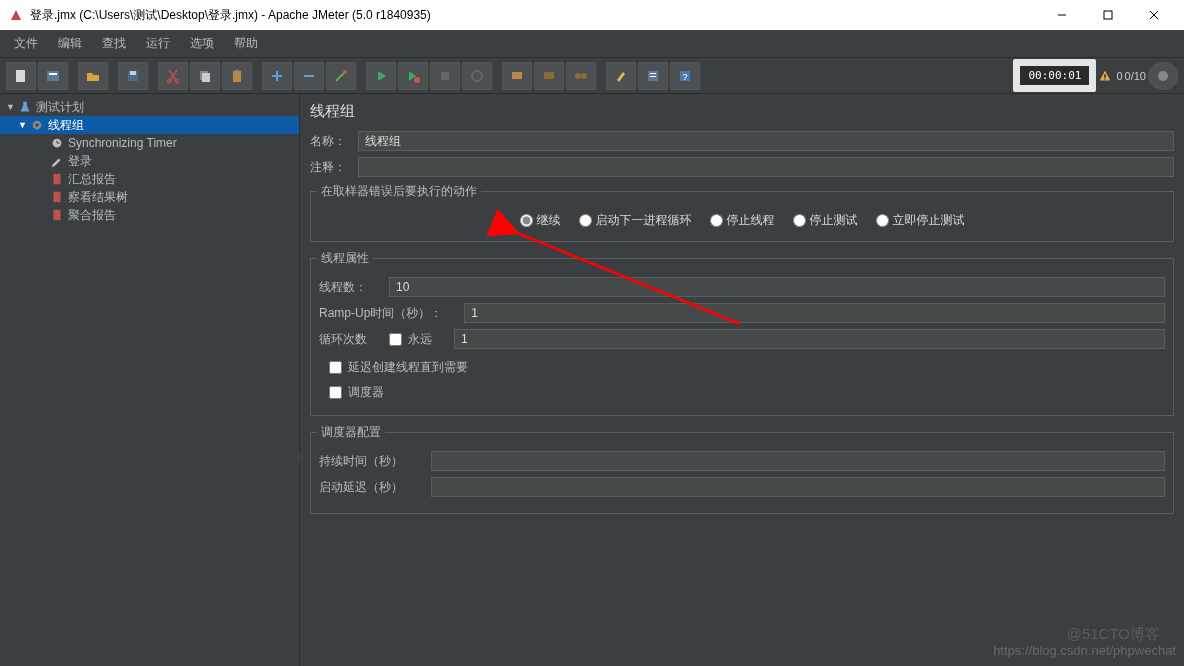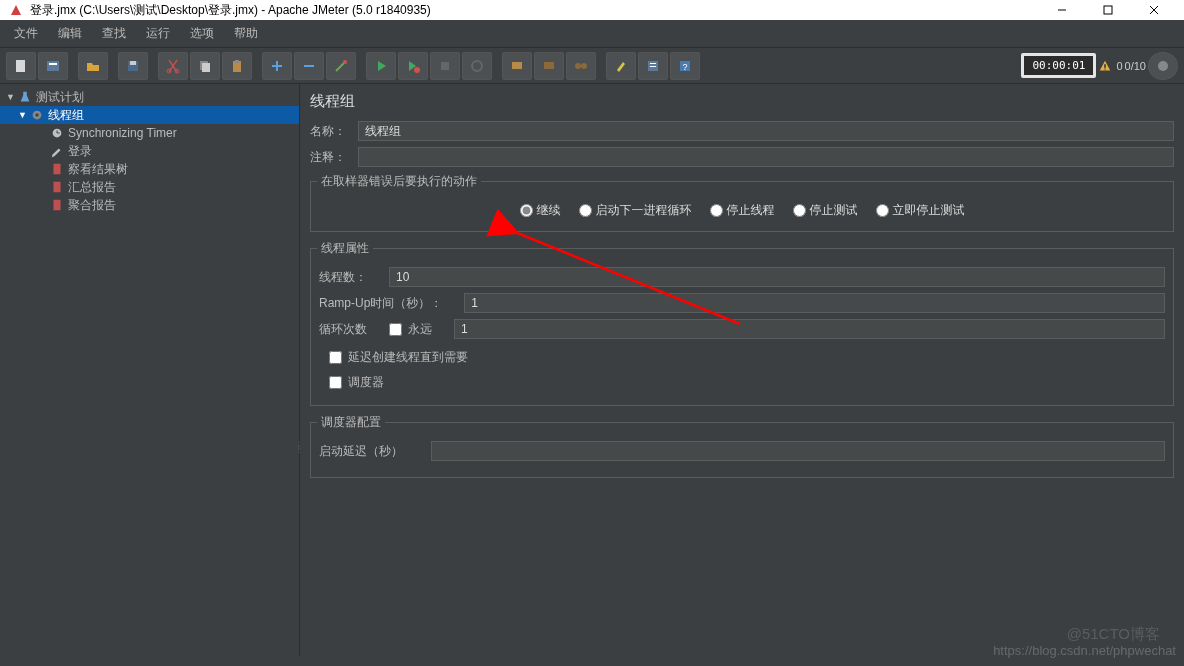--- a/index.html
+++ b/index.html
@@ -1,32 +1,32 @@
 <!DOCTYPE html>
 <html><head>
 <meta charset="utf-8">
 <style>
 * { box-sizing: border-box; margin: 0; padding: 0; font-family: "Microsoft YaHei", sans-serif; }
 body { width: 1184px; height: 666px; background: #3c3f41; color: #bbbbbb; font-size: 12px; overflow: hidden; position: relative; }
 
-.titlebar { height: 20px; background: #ffffff; display: flex; align-items: center; padding: 0 8px; color: #000; font-size: 12px; }
+.titlebar { height: 30px; background: #ffffff; display: flex; align-items: center; padding: 0 8px; color: #000; font-size: 12px; }
 .titlebar .icon { width: 16px; height: 16px; margin-right: 6px; }
 .titlebar .title { flex: 1; }
 .titlebar .winbtns { display: flex; gap: 2px; }
 .titlebar .winbtn { width: 44px; height: 28px; display: flex; align-items: center; justify-content: center; color: #000; }
 
 .menubar { height: 28px; background: #3c3f41; display: flex; align-items: center; padding: 0 4px; border-bottom: 1px solid #2b2d2e; }
 .menubar .mitem { padding: 4px 10px; color: #bbbbbb; }
 
 .toolbar { height: 36px; background: #3c3f41; display: flex; align-items: center; padding: 0 6px; gap: 2px; border-bottom: 1px solid #2b2d2e; }
 .tbtn { width: 30px; height: 28px; display: flex; align-items: center; justify-content: center; border: 1px solid #555; background: #4c5052; border-radius: 2px; }
 .tbtn svg { width: 16px; height: 16px; }
 .tspacer { width: 6px; }
 .tfill { flex: 1; }
-.timer { background: #2b2b2b; color: #fff; padding: 3px 8px; font-family: monospace; border: 3px solid #e5e5e5; border-radius: 2px; font-size: 11px; }
+.timer { background: #2b2b2b; color: #fff; padding: 3px 8px; font-family: monospace; border: 7px solid #e5e5e5; border-radius: 2px; font-size: 11px; }
 .warn { display: flex; align-items: center; gap: 4px; color: #ccc; font-size: 11px; }
 .warn svg { width: 14px; height: 14px; }
 
 .workspace { display: flex; height: calc(666px - 30px - 28px - 36px); }
 .tree { width: 300px; background: #3c3f41; border-right: 1px solid #2b2d2e; padding-top: 4px; position: relative; }
 .tree-row { display: flex; align-items: center; height: 18px; padding-left: 6px; gap: 4px; color: #bbbbbb; }
 .tree-row.sel { background: #0d5aa7; color: #fff; }
 .tree-row .tw { width: 8px; text-align: center; font-size: 9px; }
 .tree-row svg { width: 14px; height: 14px; flex-shrink: 0; }
 .indent-1 { padding-left: 18px; }
@@ -264,28 +264,28 @@
       <svg viewBox="0 0 16 16">
           <path d="M3 12l7-7 2 2-7 7-3 1z" fill="#c0c0c0"></path>
         </svg>
       <span>登录</span>
     </div>
     <div class="tree-row indent-2">
       <span class="tw"></span>
       <svg viewBox="0 0 16 16">
           <rect x="4" y="2" width="8" height="12" fill="#c05050"></rect>
         </svg>
+      <span>汇总报告</span>
+    </div>
+    <div class="tree-row indent-2">
+      <span class="tw"></span>
+      <svg viewBox="0 0 16 16">
+          <rect x="4" y="2" width="8" height="12" fill="#c05050"></rect>
+        </svg>
       <span>察看结果树</span>
-    </div>
-    <div class="tree-row indent-2">
-      <span class="tw"></span>
-      <svg viewBox="0 0 16 16">
-          <rect x="4" y="2" width="8" height="12" fill="#c05050"></rect>
-        </svg>
-      <span>汇总报告</span>
     </div>
     <div class="tree-row indent-2">
       <span class="tw"></span>
       <svg viewBox="0 0 16 16">
           <rect x="4" y="2" width="8" height="12" fill="#c05050"></rect>
         </svg>
       <span>聚合报告</span>
     </div>
     <div class="splitter-grip">⋮<br>⋮</div>
   </div>
@@ -354,20 +354,24 @@
         <label class="cb">
             <input type="checkbox" style="">
             <span>调度器</span>
           </label>
       </div>
     </fieldset>
 
     <fieldset>
       <legend>调度器配置</legend>
       <div class="fs-body">
+        <div class="proprow">
+          <span class="plabel" style="min-width:90px">持续时间（秒）</span>
+          <input type="text" value="" style="">
+        </div>
         <div class="proprow">
           <span class="plabel" style="min-width:90px">启动延迟（秒）</span>
           <input type="text" value="" style="">
         </div>
       </div>
     </fieldset>
   </div>
 </div>
 
 <svg class="arrow-overlay" width="460" height="250">

